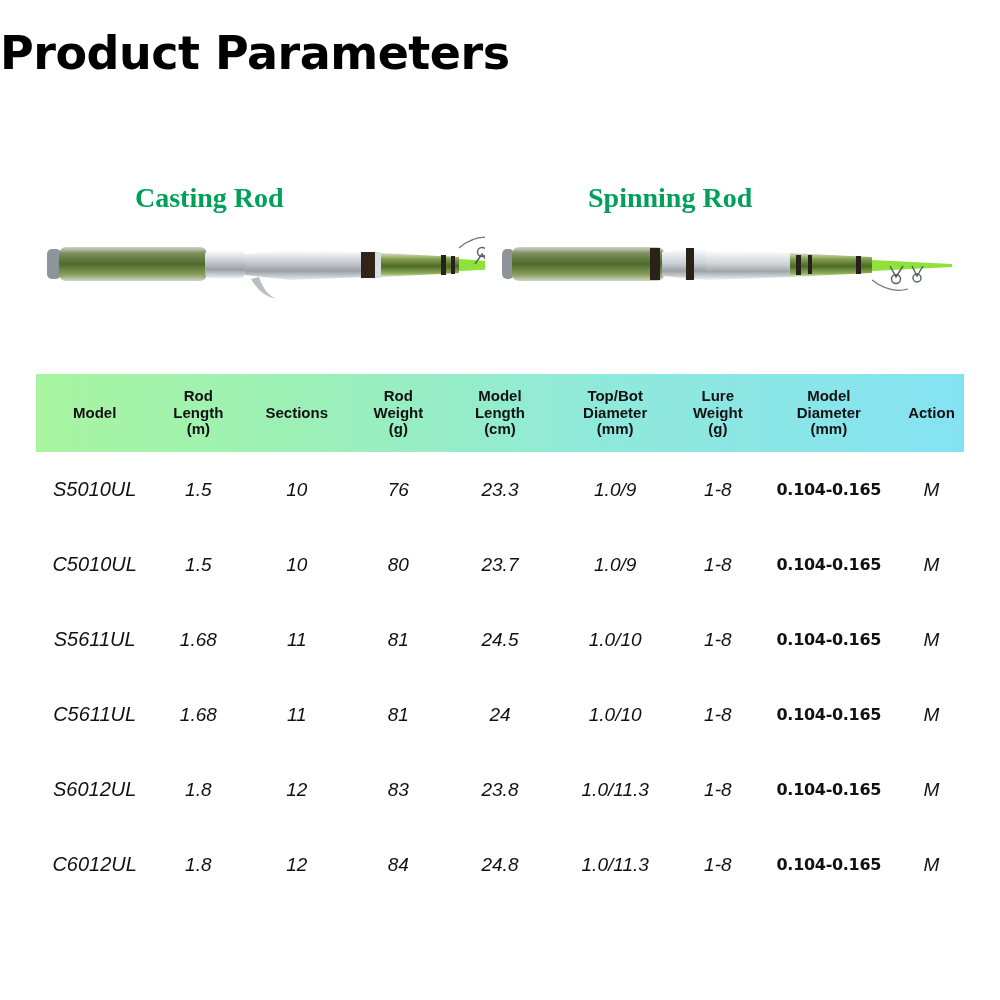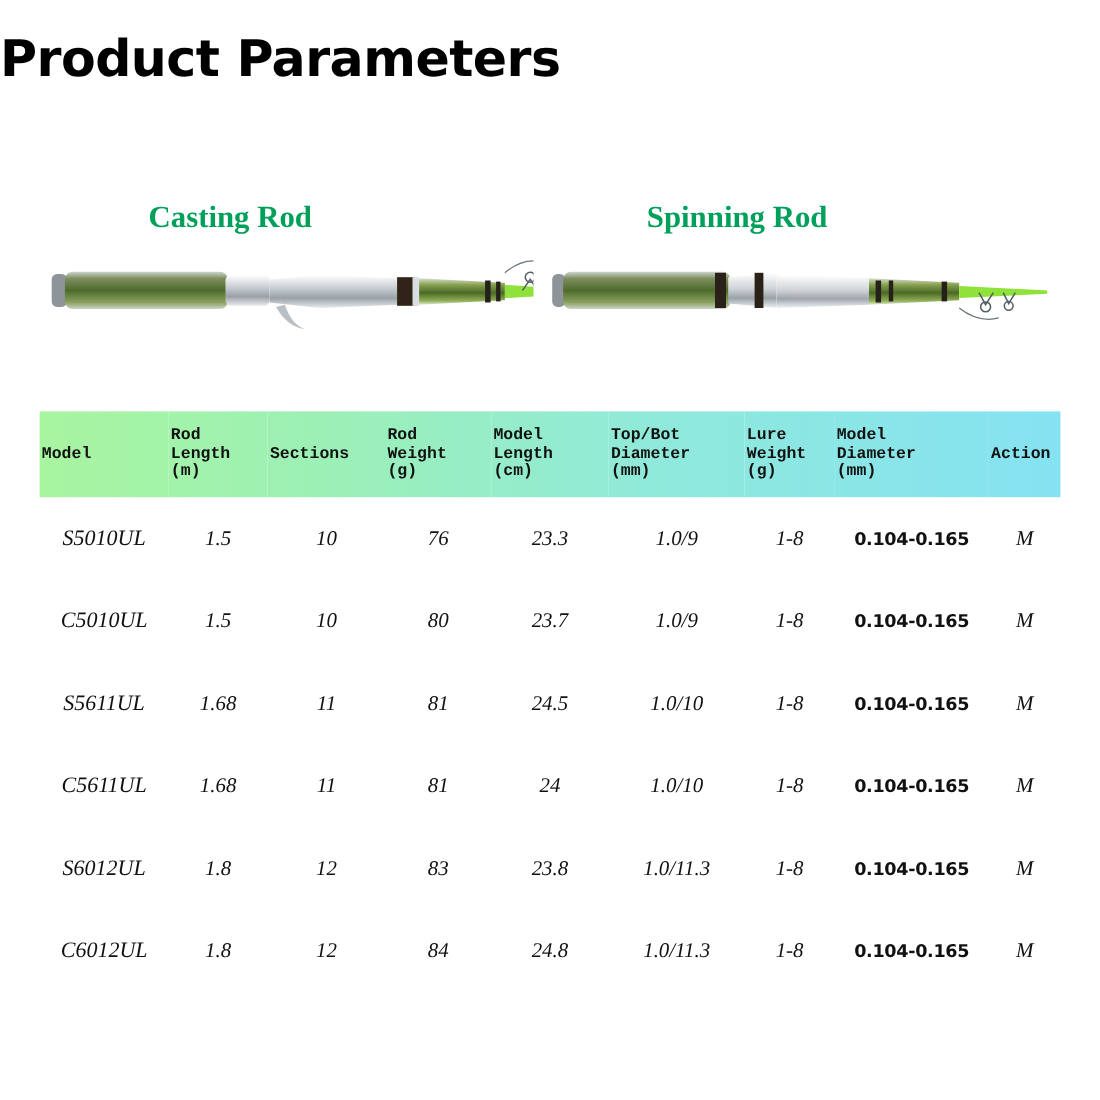--- a/index.html
+++ b/index.html
@@ -57,36 +57,36 @@
     position: absolute;
     top: 374px;
     left: 36px;
     width: 928px;
     border-collapse: collapse;
     table-layout: fixed;
   }
   .spec-table thead th {
     height: 78px;
     padding: 0 2px;
-    font-family: Liberation Mono, monospace;
+    font-family: Liberation Sans, sans-serif;
     font-weight: 700;
     font-size: 15px;
     line-height: 1.12;
     color: #111111;
-    text-align: left;
+    text-align: center;
     vertical-align: middle;
   }
   .thead-row {
     background: linear-gradient(90deg, #a8f5a0 0%, #9cf0b6 28%, #8fe9dc 62%, #85e2f2 100%);
   }
   .spec-table tbody td {
     height: 73px;
     text-align: center;
     vertical-align: middle;
-    font-family: Liberation Serif, serif;
+    font-family: Liberation Sans, sans-serif;
     font-style: italic;
     font-size: 19px;
     color: #111111;
   }
   .spec-table tbody td.model {
     font-size: 20px;
   }
   .spec-table tbody td.linedia {
     font-family: "DejaVu Sans", sans-serif;
     font-style: normal;

